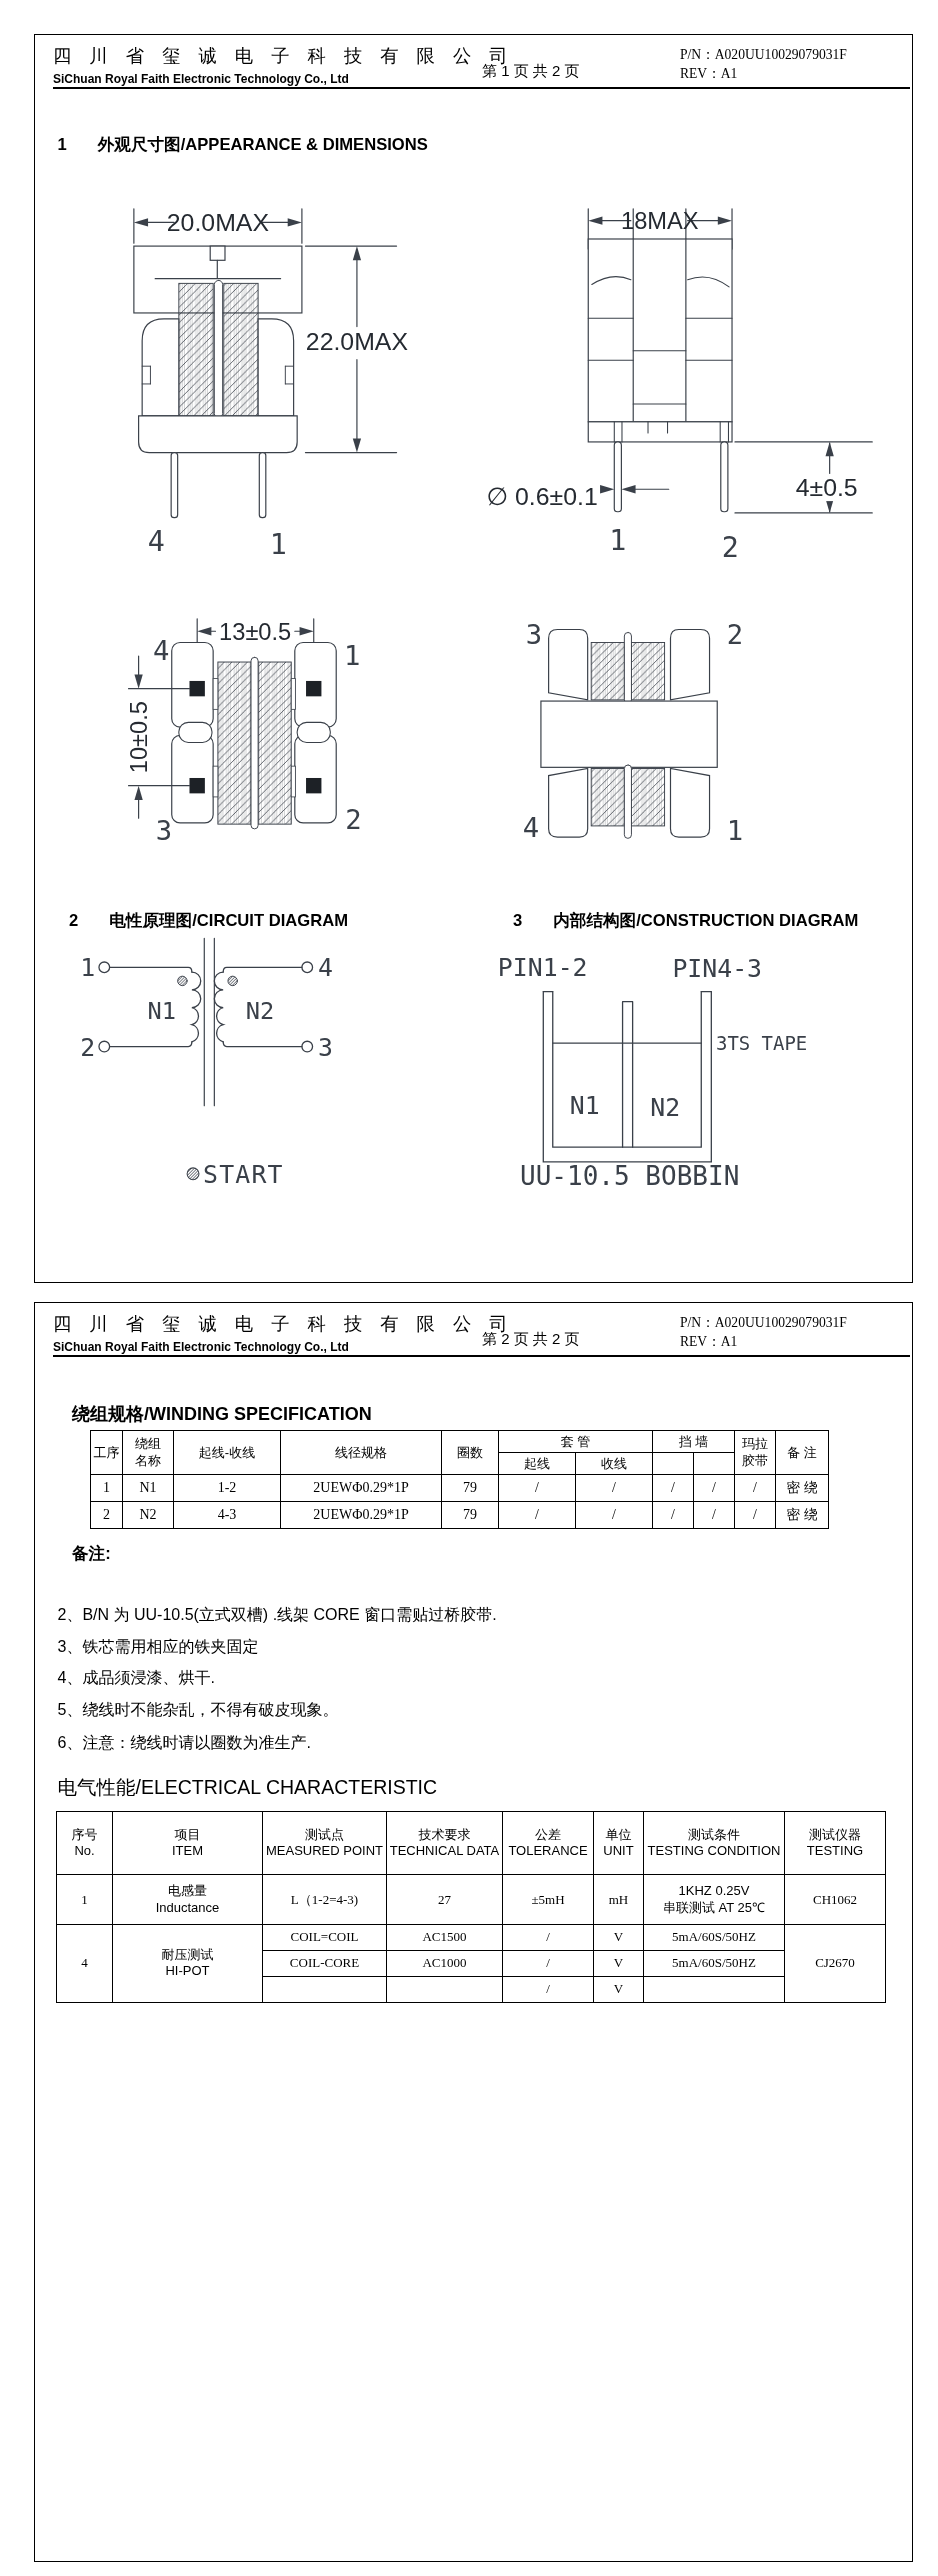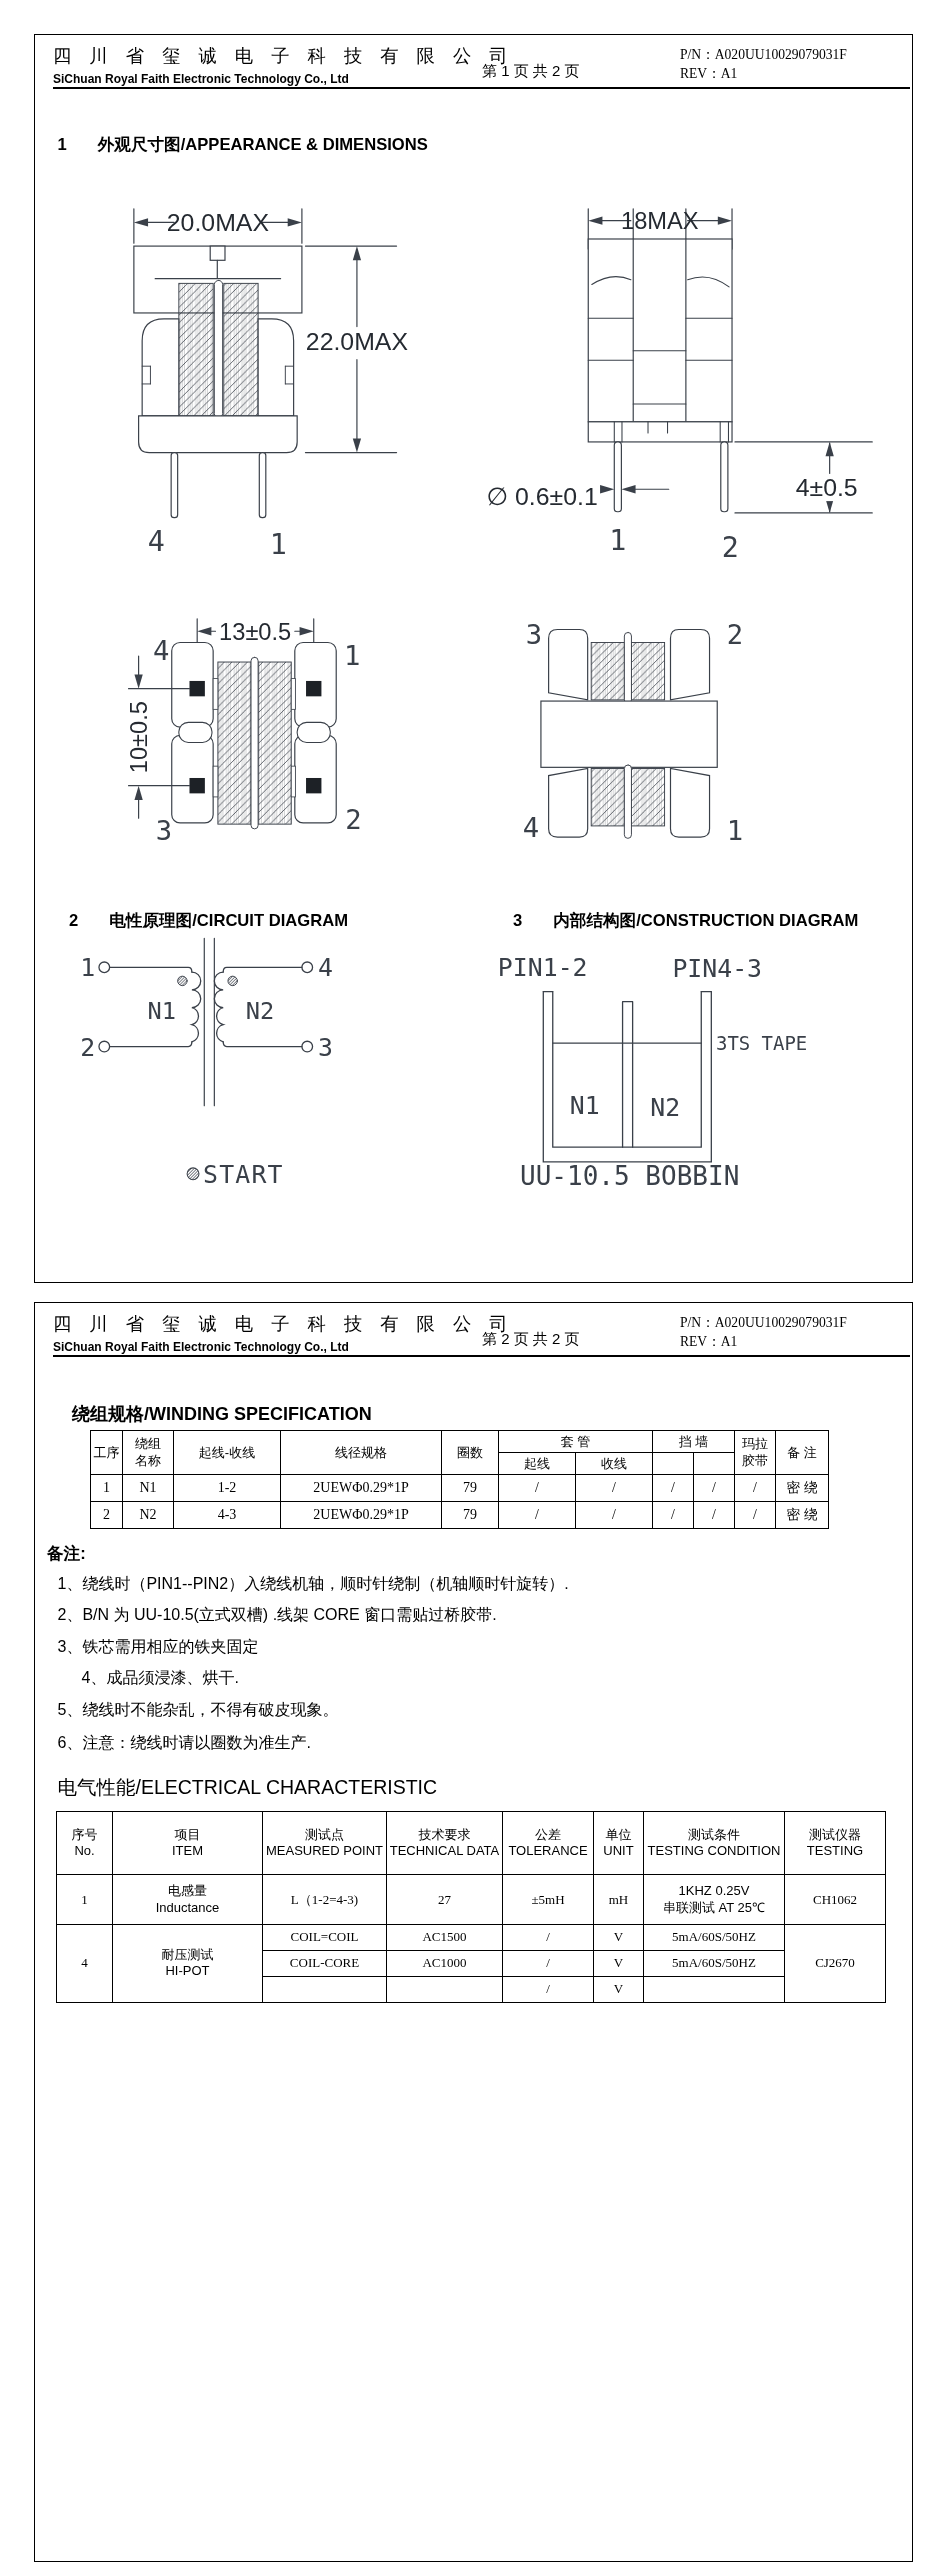--- a/index.html
+++ b/index.html
@@ -288,25 +288,24 @@
       <td class="serif">/</td>
       <td class="serif">/</td>
       <td class="serif">/</td>
       <td class="serif">/</td>
       <td class="serif">/</td>
       <td>密 绕</td>
     </tr>
   </tbody>
     </table>
 
-  <div class="abs note-title" style="left:12px;top:240px;">备注:</div>
-  <div class="abs note-line" style="left:22.5px;top:271px;">1、绕线时（PIN1--PIN2）入绕线机轴，顺时针绕制（机轴顺时针旋转）.</div>
+  <div class="abs note-title" style="left:37px;top:240px;">备注:</div>
   <div class="abs note-line" style="left:22.5px;top:302px;">2、B/N 为 UU-10.5(立式双槽)  .线架 CORE 窗口需贴过桥胶带.</div>
   <div class="abs note-line" style="left:22.5px;top:334px;">3、铁芯需用相应的铁夹固定</div>
-  <div class="abs note-line" style="left:22.5px;top:365px;margin-left:24px;">4、成品须浸漆、烘干.</div>
+  <div class="abs note-line" style="left:22.5px;top:365px;">4、成品须浸漆、烘干.</div>
   <div class="abs note-line" style="left:22.5px;top:397px;">5、绕线时不能杂乱，不得有破皮现象。</div>
   <div class="abs note-line" style="left:22.5px;top:430px;">6、注意：绕线时请以圈数为准生产.</div>
 
   <div class="abs e-title" style="left:22.5px;top:471px;">电气性能/ELECTRICAL CHARACTERISTIC</div>
 
   <table class="etab abs" style="left:21px;top:508px;width:829px;">
     <colgroup>
       <col style="width:56px">
         <col style="width:150px">
         <col style="width:124px">

